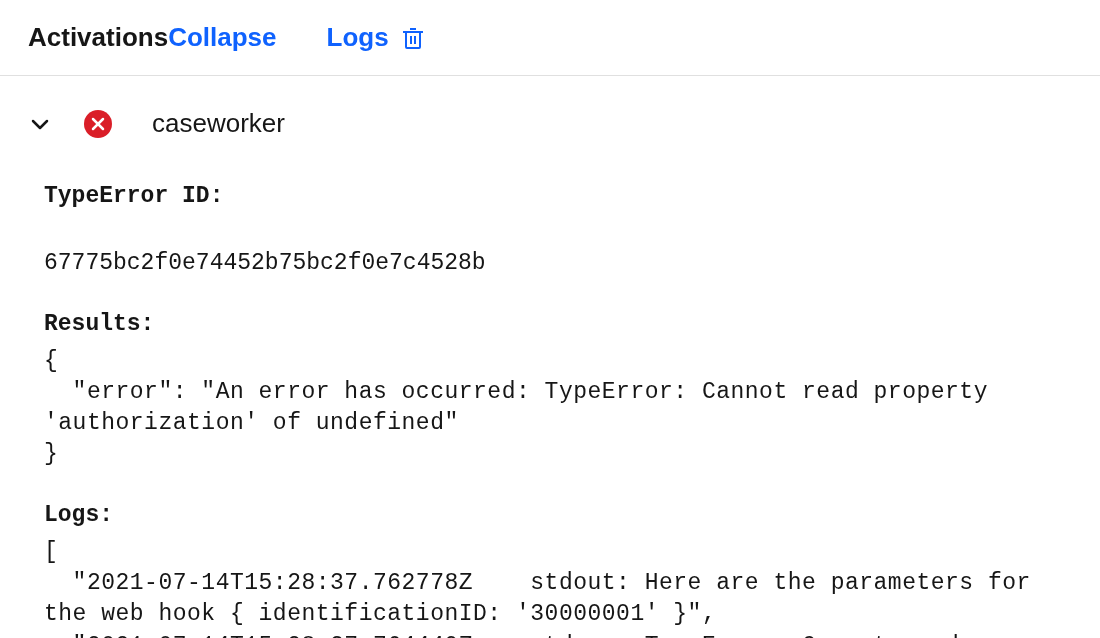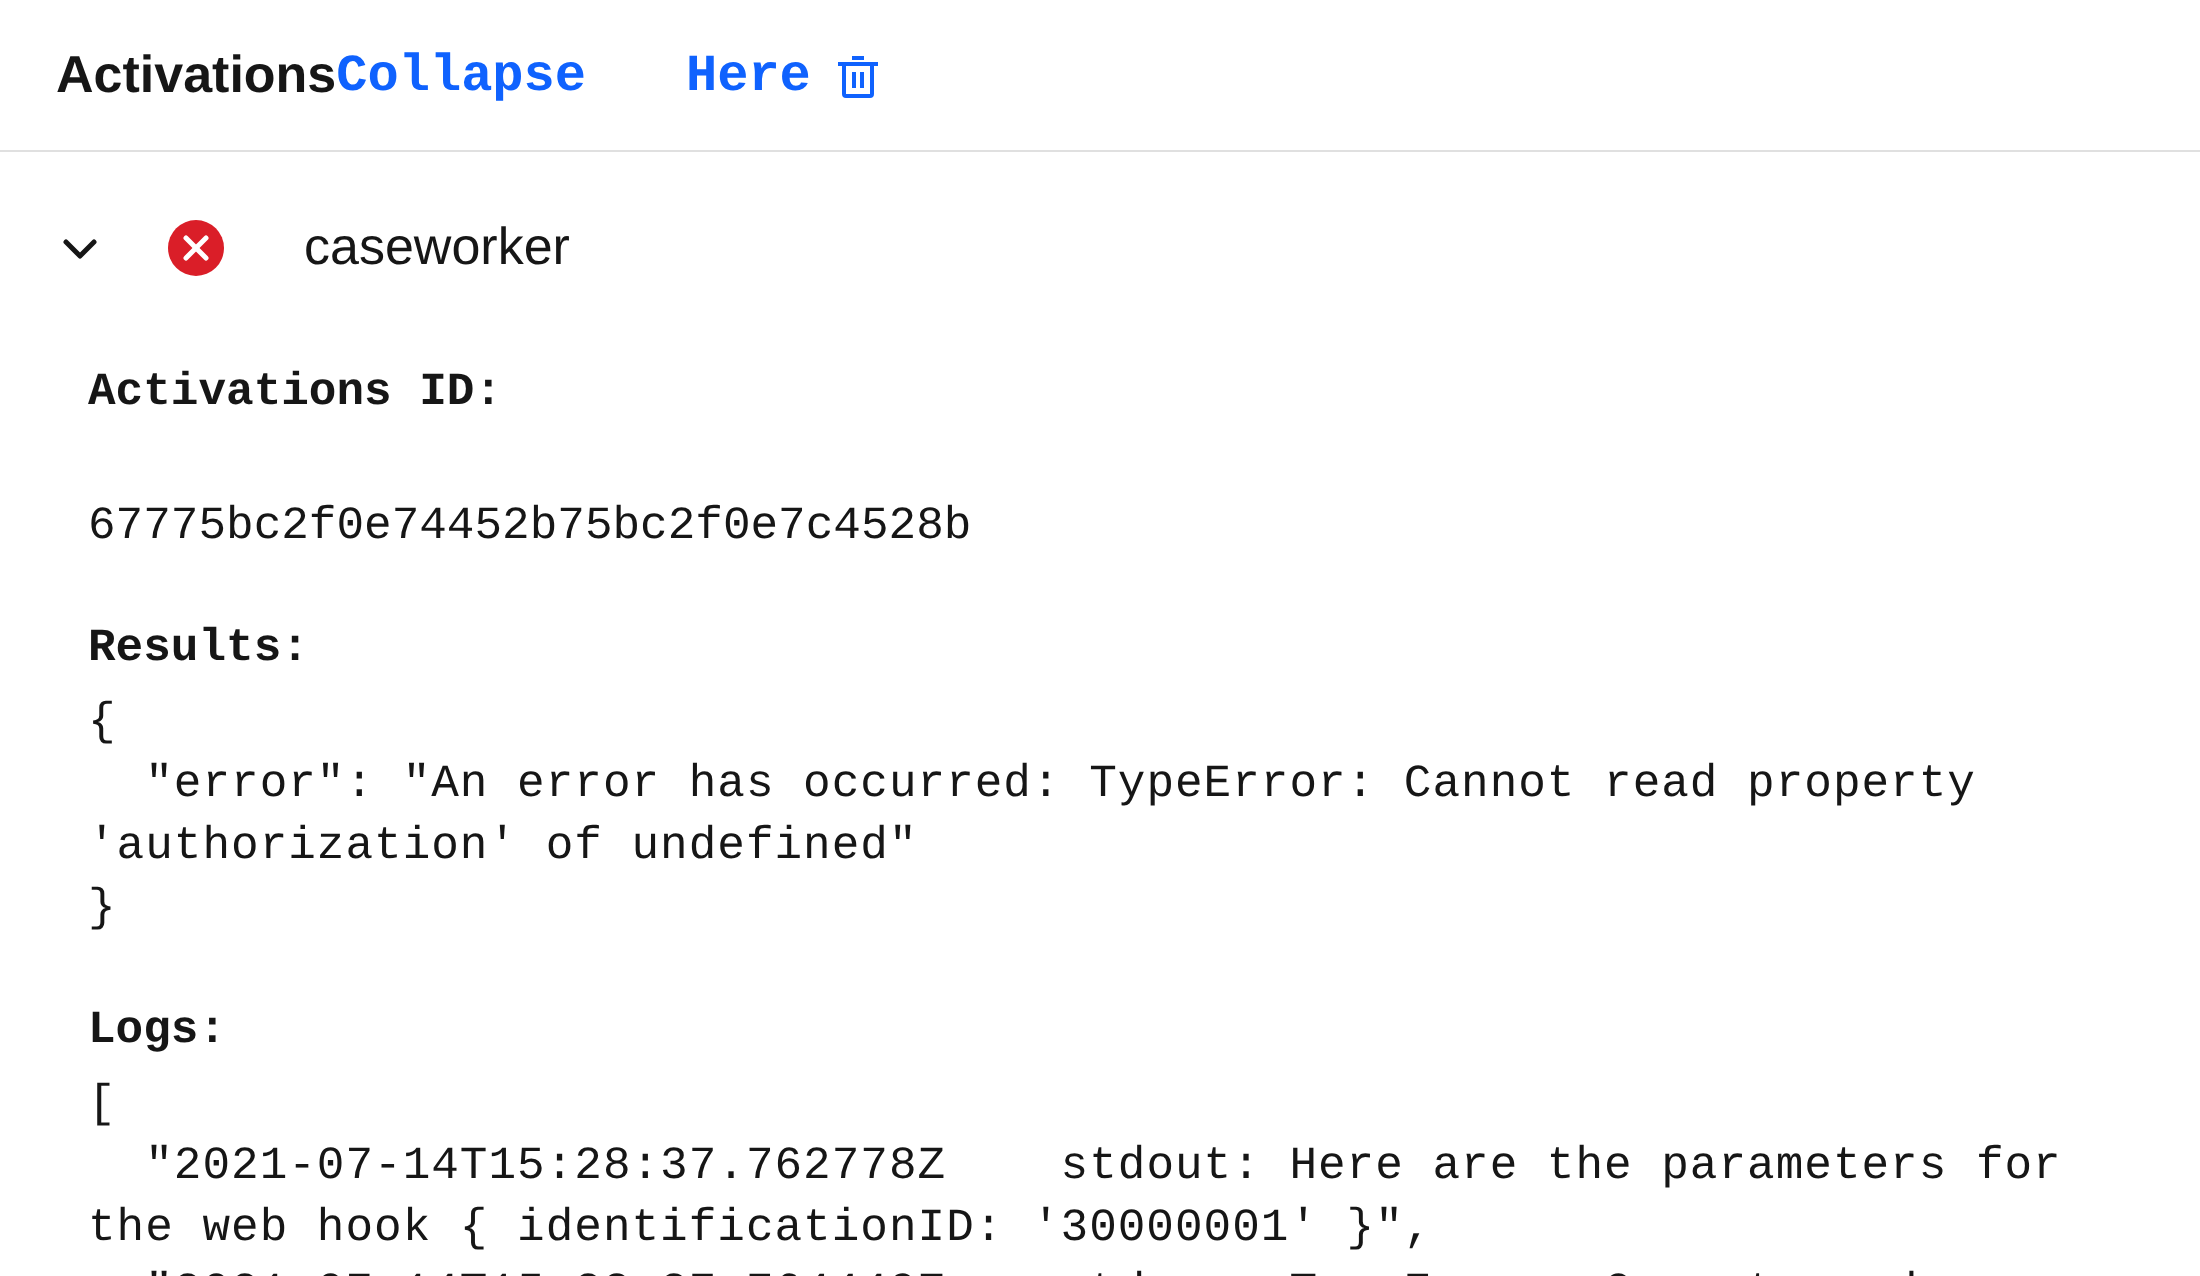--- a/index.html
+++ b/index.html
@@ -31,21 +31,20 @@
       gap: 50px;
     }
     .action-link {
       font-size: 26px;
       font-weight: 600;
       color: #0f62fe;
       cursor: pointer;
       display: flex;
       align-items: center;
       gap: 12px;
-      font-family: Liberation Mono, monospace;
     }
     .trash-icon {
       width: 24px;
       height: 26px;
       display: inline-flex;
       align-items: center;
       justify-content: center;
     }
     .trash-icon svg {
       stroke: #0f62fe;
@@ -111,21 +110,21 @@
 </head>
 <body>
 
 <div class="header">
   <div class="header-title">Activations</div>
   <div class="header-actions">
     <div class="action-link">
       <span>Collapse</span>
     </div>
     <div class="action-link">
-      <span>Here</span>
+      <span>Logs</span>
       <span class="trash-icon">
         <svg width="22" height="24" viewBox="0 0 22 24">
           <rect x="4" y="6" width="14" height="16" rx="1" stroke-width="2"></rect>
           <line x1="1" y1="6" x2="21" y2="6" stroke-width="2"></line>
           <line x1="8" y1="3" x2="14" y2="3" stroke-width="2"></line>
           <line x1="9" y1="10" x2="9" y2="18" stroke-width="2"></line>
           <line x1="13" y1="10" x2="13" y2="18" stroke-width="2"></line>
         </svg>
       </span>
     </div>
@@ -142,21 +141,21 @@
     <svg width="28" height="28" viewBox="0 0 28 28">
       <circle cx="14" cy="14" r="14" fill="#da1e28"></circle>
       <line x1="9" y1="9" x2="19" y2="19" stroke="#ffffff" stroke-width="2.5" stroke-linecap="round"></line>
       <line x1="19" y1="9" x2="9" y2="19" stroke="#ffffff" stroke-width="2.5" stroke-linecap="round"></line>
     </svg>
   </span>
   <span class="activation-name">caseworker</span>
 </div>
 
 <div class="details">
-  <div class="section-label">Activations ID:</div>
+  <div class="section-label">TypeError ID:</div>
   <div class="section-value">67775bc2f0e74452b75bc2f0e7c4528b</div>
 
   <div class="section-label">Results:</div>
   <div class="code-block">{
   "error": "An error has occurred: TypeError: Cannot read property 'authorization' of undefined"
 }</div>
 
   <div class="section-label">Logs:</div>
   <div class="code-block">[
   "2021-07-14T15:28:37.762778Z    stdout: Here are the parameters for the web hook { identificationID: '30000001' }",

